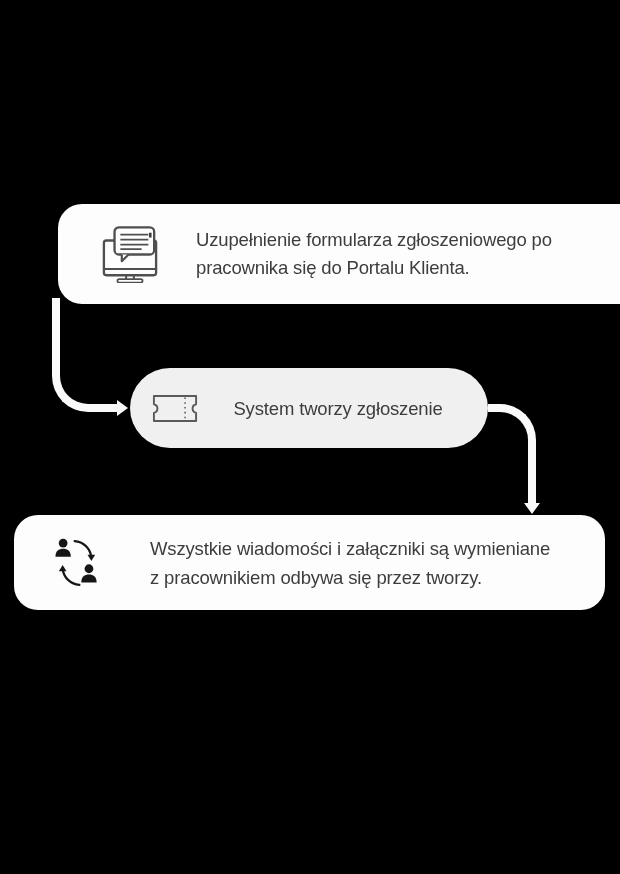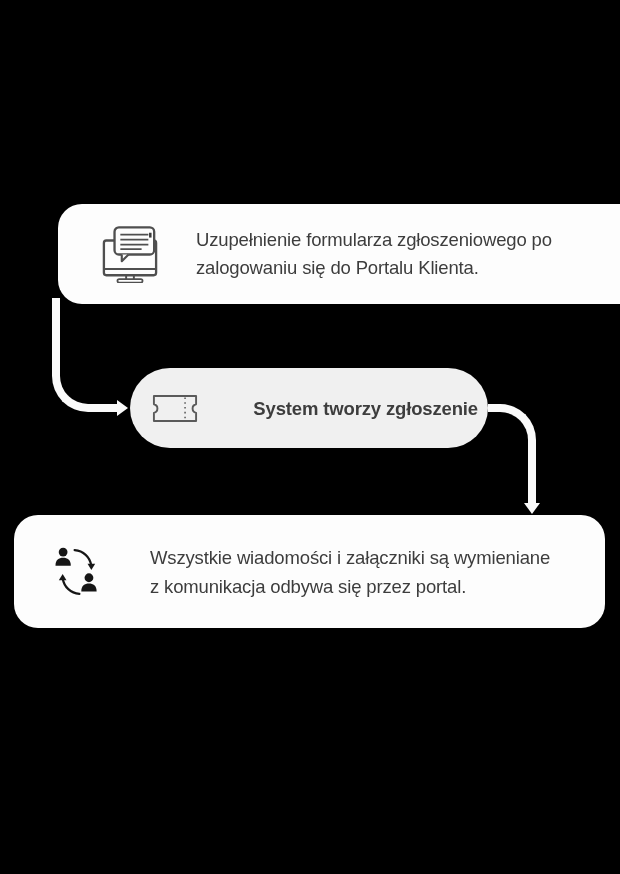--- a/index.html
+++ b/index.html
@@ -32,43 +32,42 @@
   }
   .card-2 {
     left: 130px; top: 368px;
     width: 358px; height: 80px;
     border-radius: 40px;
     background: #f0f0f0;
     padding-left: 22px;
   }
   .card-3 {
     left: 14px; top: 515px;
-    width: 591px; height: 113px;
+    width: 591px; height: 95px;
     border-radius: 24px;
     padding-left: 41px;
   }
   .icon-wrap {
     flex: 0 0 auto;
     display: flex;
     align-items: center;
     justify-content: center;
   }
   .step-text {
     color: #3d3d3d;
     font-size: 18.5px;
     line-height: 28px;
     letter-spacing: -0.15px;
   }
   .card-1 .step-text { margin-left: 37px; }
   .card-2 .step-text {
     flex: 1;
-    text-align: right;
+    text-align: center;
     line-height: 29px;
     padding-right: 10px;
-    font-weight: bold;
   }
   .card-3 .step-text { margin-left: 51px; line-height: 29px; }
   .step-text span { display: block; }
 
   
   .connector {
     position: absolute;
     box-sizing: border-box;
     z-index: 1;
   }
@@ -124,21 +123,21 @@
         <path d="M26 52 v4 M34 52 v4" stroke="#4f4f4f" stroke-width="2"></path>
         <rect x="17" y="56" width="26" height="3.6" rx="1.8" stroke="#4f4f4f" stroke-width="1.8"></rect>
         <rect x="14" y="2.5" width="41" height="28" rx="4.5" fill="#fdfdfd" stroke="#4f4f4f" stroke-width="2.4"></rect>
         <path d="M21.5 30.5 V37.5 L28.5 30.5" fill="#fdfdfd" stroke="#4f4f4f" stroke-width="2.2" stroke-linejoin="round"></path>
         <path d="M20 10 H49 M20 15.2 H49 M20 20.4 H49 M20 25 H42" stroke="#4f4f4f" stroke-width="1.8"></path>
         <path d="M51 8 v5" stroke="#3a3a3a" stroke-width="2.6"></path>
       </svg>
     </div>
     <div class="step-text">
       <span>Uzupełnienie formularza zgłoszeniowego po</span>
-      <span>zalogowaniu się do Portalu Klienta.</span>
+      <span>pracownika się do Portalu Klienta.</span>
     </div>
   </div>
 
   <div class="card card-2">
     <div class="icon-wrap">
       <svg width="46" height="29" viewBox="0 0 48 30" fill="none">
         <path d="M2 2 H46 V10.5 A4.6 4.6 0 0 0 46 19.5 V28 H2 V19.5 A4.6 4.6 0 0 0 2 10.5 Z" stroke="#5a5a5a" stroke-width="2" stroke-linejoin="round"></path>
         <line x1="34.5" y1="3.5" x2="34.5" y2="26.5" stroke="#5a5a5a" stroke-width="1.6" stroke-dasharray="1.6 3.4"></line>
       </svg>
     </div>
@@ -155,17 +154,17 @@
         <circle cx="35.5" cy="32" r="4.6" fill="#161616"></circle>
         <path d="M27.5 46.3 C27.5 40 31 38 35.5 38 C40 38 43.5 40 43.5 46.3 Z" fill="#161616"></path>
         <path d="M20.5 3.2 C29.5 4 36.5 10 38 19.5" stroke="#161616" stroke-width="2.3" fill="none" stroke-linecap="round"></path>
         <polygon points="34,17.5 42,17.5 38,24" fill="#161616"></polygon>
         <path d="M25.5 48.8 C16.5 48 9.5 42 8 32.5" stroke="#161616" stroke-width="2.3" fill="none" stroke-linecap="round"></path>
         <polygon points="4,34.5 12,34.5 8,28" fill="#161616"></polygon>
       </svg>
     </div>
     <div class="step-text">
       <span>Wszystkie wiadomości i załączniki są wymieniane</span>
-      <span>z komunikacja odbywa się przez portal.</span>
+      <span>z pracownikiem odbywa się przez tworzy.</span>
     </div>
   </div>
 
 </div>
 
 </body></html>

